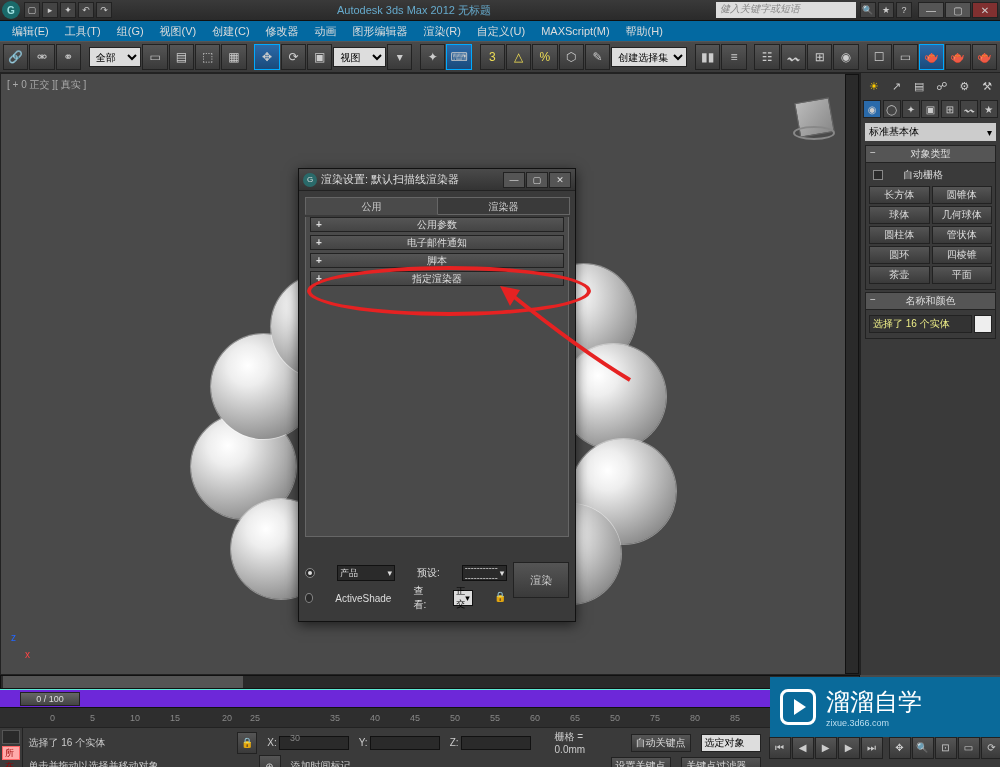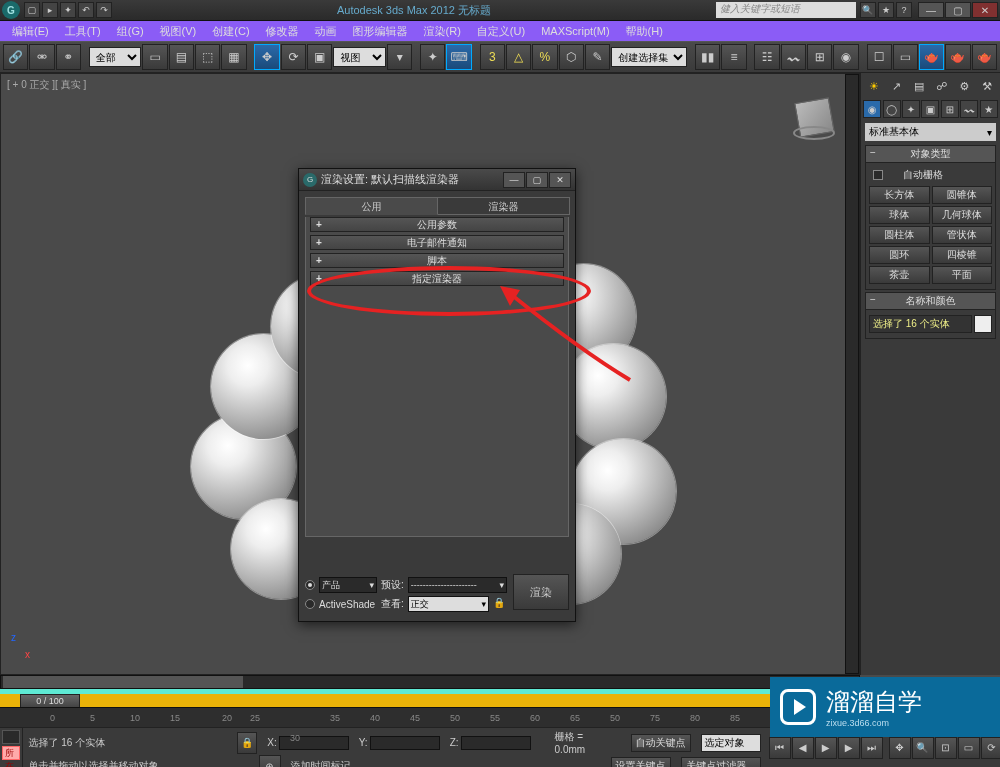--- a/index.html
+++ b/index.html
@@ -8,21 +8,21 @@
   .titlebar { height: 21px; background: linear-gradient(#3a3a3a,#2a2a2a); display: flex; align-items: center; padding: 0 2px; border-bottom:1px solid #111;}
   .titlebar .logo { width:18px; height:18px; background:#1a6a6a; border-radius:50%; display:flex; align-items:center; justify-content:center; color:#9fe0e0; font-weight:bold; font-size:10px;}
   .titlebar .ticons { display:flex; gap:2px; margin-left:4px;}
   .titlebar .ticons span{ width:16px;height:16px;background:#444;border:1px solid #222;display:flex;align-items:center;justify-content:center;font-size:9px;}
   .titlebar .title { flex: 1; text-align: center; color: #6ac; font-size: 11px;}
   .titlebar .search { width:140px; height:16px; background:#ddd; color:#888; font-style:italic; padding:0 4px; font-size:10px;}
   .titlebar .winbtns { display:flex; gap:1px; margin-left:6px;}
   .titlebar .winbtns span{ width:26px;height:16px;background:#555;border:1px solid #222;display:flex;align-items:center;justify-content:center;color:#ccc;font-size:10px;}
   .titlebar .winbtns span:last-child{ background:#803030;}
   
-  .menubar { height: 20px; background:#8b5cf6; display:flex; align-items:center; padding:0 4px;}
+  .menubar { height: 20px; background:#0369a1; display:flex; align-items:center; padding:0 4px;}
   .menubar span{ padding: 2px 8px; color:#ddd; font-size:11px;}
   
   .maintoolbar { height: 32px; background:linear-gradient(#4a4a4a,#3a3a3a); border-top:1px solid #555; border-bottom:1px solid #222; display:flex; align-items:center; padding:0 3px; gap:1px;}
   .tbtn { width:26px; height:26px; background:linear-gradient(#555,#3a3a3a); border:1px solid #222; display:flex; align-items:center; justify-content:center; font-size:12px; color:#ccc;}
   .tbtn.active { background:linear-gradient(#2a6aaa,#1a4a7a); border-color:#0af;}
   .tbtn.yellow { color:#ed5;}
   .tsel { height:20px; background:#ddd; border:1px solid #222; font-size:10px; padding:0 2px; color:#000;}
   .tsep { width:6px;}
   
   .workarea { position: relative; height: 602px; display:flex;}
@@ -46,21 +46,21 @@
   .rollhdr { background:#555; border:1px solid #222; color:#ddd; font-size:10px; text-align:center; padding:1px; margin:2px 2px 0 2px; position:relative;}
   .rollhdr::before{ content:"−"; position:absolute; left:4px;}
   .rollbody { border:1px solid #222; border-top:none; margin:0 2px; padding:3px;}
   .btnrow { display:flex; gap:2px; margin:2px 0;}
   .pbtn { flex:1; height:18px; background:linear-gradient(#555,#3a3a3a); border:1px solid #222; color:#ddd; font-size:10px; text-align:center; line-height:16px;}
   .pinput { flex:1; height:18px; background:#333; border:1px solid #222; color:#ee8; font-size:10px; padding:0 3px; line-height:16px;}
   .swatch { width:18px;height:18px;background:#eee; border:1px solid #222;}
   .chk { display:flex; align-items:center; gap:20px; color:#ddd; font-size:10px; padding:2px 4px;}
   .chk .box{ width:10px;height:10px;border:1px solid #888;background:#2a2a2a;}
   
-  .timeslider { height:18px; background:#eab308; border-top:5px solid #5eead4; display:flex; align-items:center; position:relative;}
+  .timeslider { height:18px; background:#6d28d9; border-top:1px solid #5eead4; display:flex; align-items:center; position:relative;}
   .timeslider .handle{ width:60px;height:14px;background:linear-gradient(#666,#444);border:1px solid #222;margin-left:20px;color:#ddd;font-size:9px;text-align:center;line-height:12px;}
   .trackbar { height:20px; background:#2e2e2e; border-top:1px solid #111; display:flex; align-items:center; font-size:9px; color:#888; position:relative;}
   .trackbar .tick{ position:absolute; color:#888;}
   .statusbar { height:40px; background:#3a3a3a; border-top:1px solid #222; display:flex; font-size:10px;}
   .statusleft{ width:80px; border-right:1px solid #222; padding:2px;}
   .statusmid{ flex:1; padding:2px 6px; display:flex; flex-direction:column; justify-content:space-around;}
   .statusmid .row{ display:flex; align-items:center; gap:10px;}
   .coord{ display:flex; align-items:center; gap:2px;}
   .coord input{ width:70px;height:14px;background:#2a2a2a;border:1px solid #111;color:#ccc;font-size:9px;padding:0 2px;}
   .statusright{ display:flex; align-items:center; gap:1px; padding:2px;}
@@ -73,21 +73,21 @@
   .dlg .dlgtitle .spacer{ flex:1;}
   .dlg .dlgtitle .wbtn{ width:22px;height:16px;background:#555;border:1px solid #222;margin-left:1px;display:flex;align-items:center;justify-content:center;font-size:9px;}
   .dlg .tabs{ display:flex; flex-wrap:wrap; padding:6px 6px 0 6px;}
   .dlg .tab{ height:18px; background:#3a3a3a; border:1px solid #666; color:#ccc; font-size:10px; padding:2px 0; text-align:center; flex:1; margin:0 -1px -1px 0;}
   .dlg .tab.act{ background:#4a4a4a; border-bottom-color:#4a4a4a; position:relative; z-index:1;}
   .dlg .tabrow{ display:flex; width:100%;}
   .dlg .panel{ margin:0 6px; border:1px solid #666; border-top:none; background:#4a4a4a; height:320px;}
   .dlg .roll{ margin:3px 4px; height:15px; background:linear-gradient(#555,#444); border:1px solid #222; color:#ddd; font-size:10px; text-align:center; line-height:14px; position:relative;}
   .dlg .roll::before{ content:"+"; position:absolute; left:5px; font-weight:bold;}
   .dlg .bottom{ position:absolute; bottom:6px; left:6px; right:6px;}
-  .dlg .brow{ display:flex; align-items:center; gap:4px; margin:3px 0; font-size:10px; color:#ddd;}
+  .dlg .brow{ display:flex; align-items:center; gap:22px; margin:3px 0; font-size:10px; color:#ddd;}
   .dlg .radio{ width:10px;height:10px;border:1px solid #888;border-radius:50%;background:#2a2a2a;position:relative;}
   .dlg .radio.on::after{ content:"";position:absolute;top:2px;left:2px;width:4px;height:4px;background:#ddd;border-radius:50%;}
   .dlg .dsel{ height:16px; background:#2a2a2a; border:1px solid #111; color:#ddd; font-size:9px; padding:0 2px; display:flex;align-items:center;justify-content:space-between;}
   .dlg .bigbtn{ width:56px;height:36px;background:linear-gradient(#555,#3a3a3a);border:1px solid #222;display:flex;align-items:center;justify-content:center;font-size:11px;}
   .dlg .lock{ width:14px;height:14px;font-size:10px;color:#ec4;}
   
   
   .anno-ellipse{ position:absolute; top:266px; left:307px; width:284px; height:50px; border:4px solid #e62222; border-radius:50%; z-index:20; pointer-events:none;}
   .anno-arrow{ position:absolute; top:280px; left:490px; z-index:20; pointer-events:none;}
   

